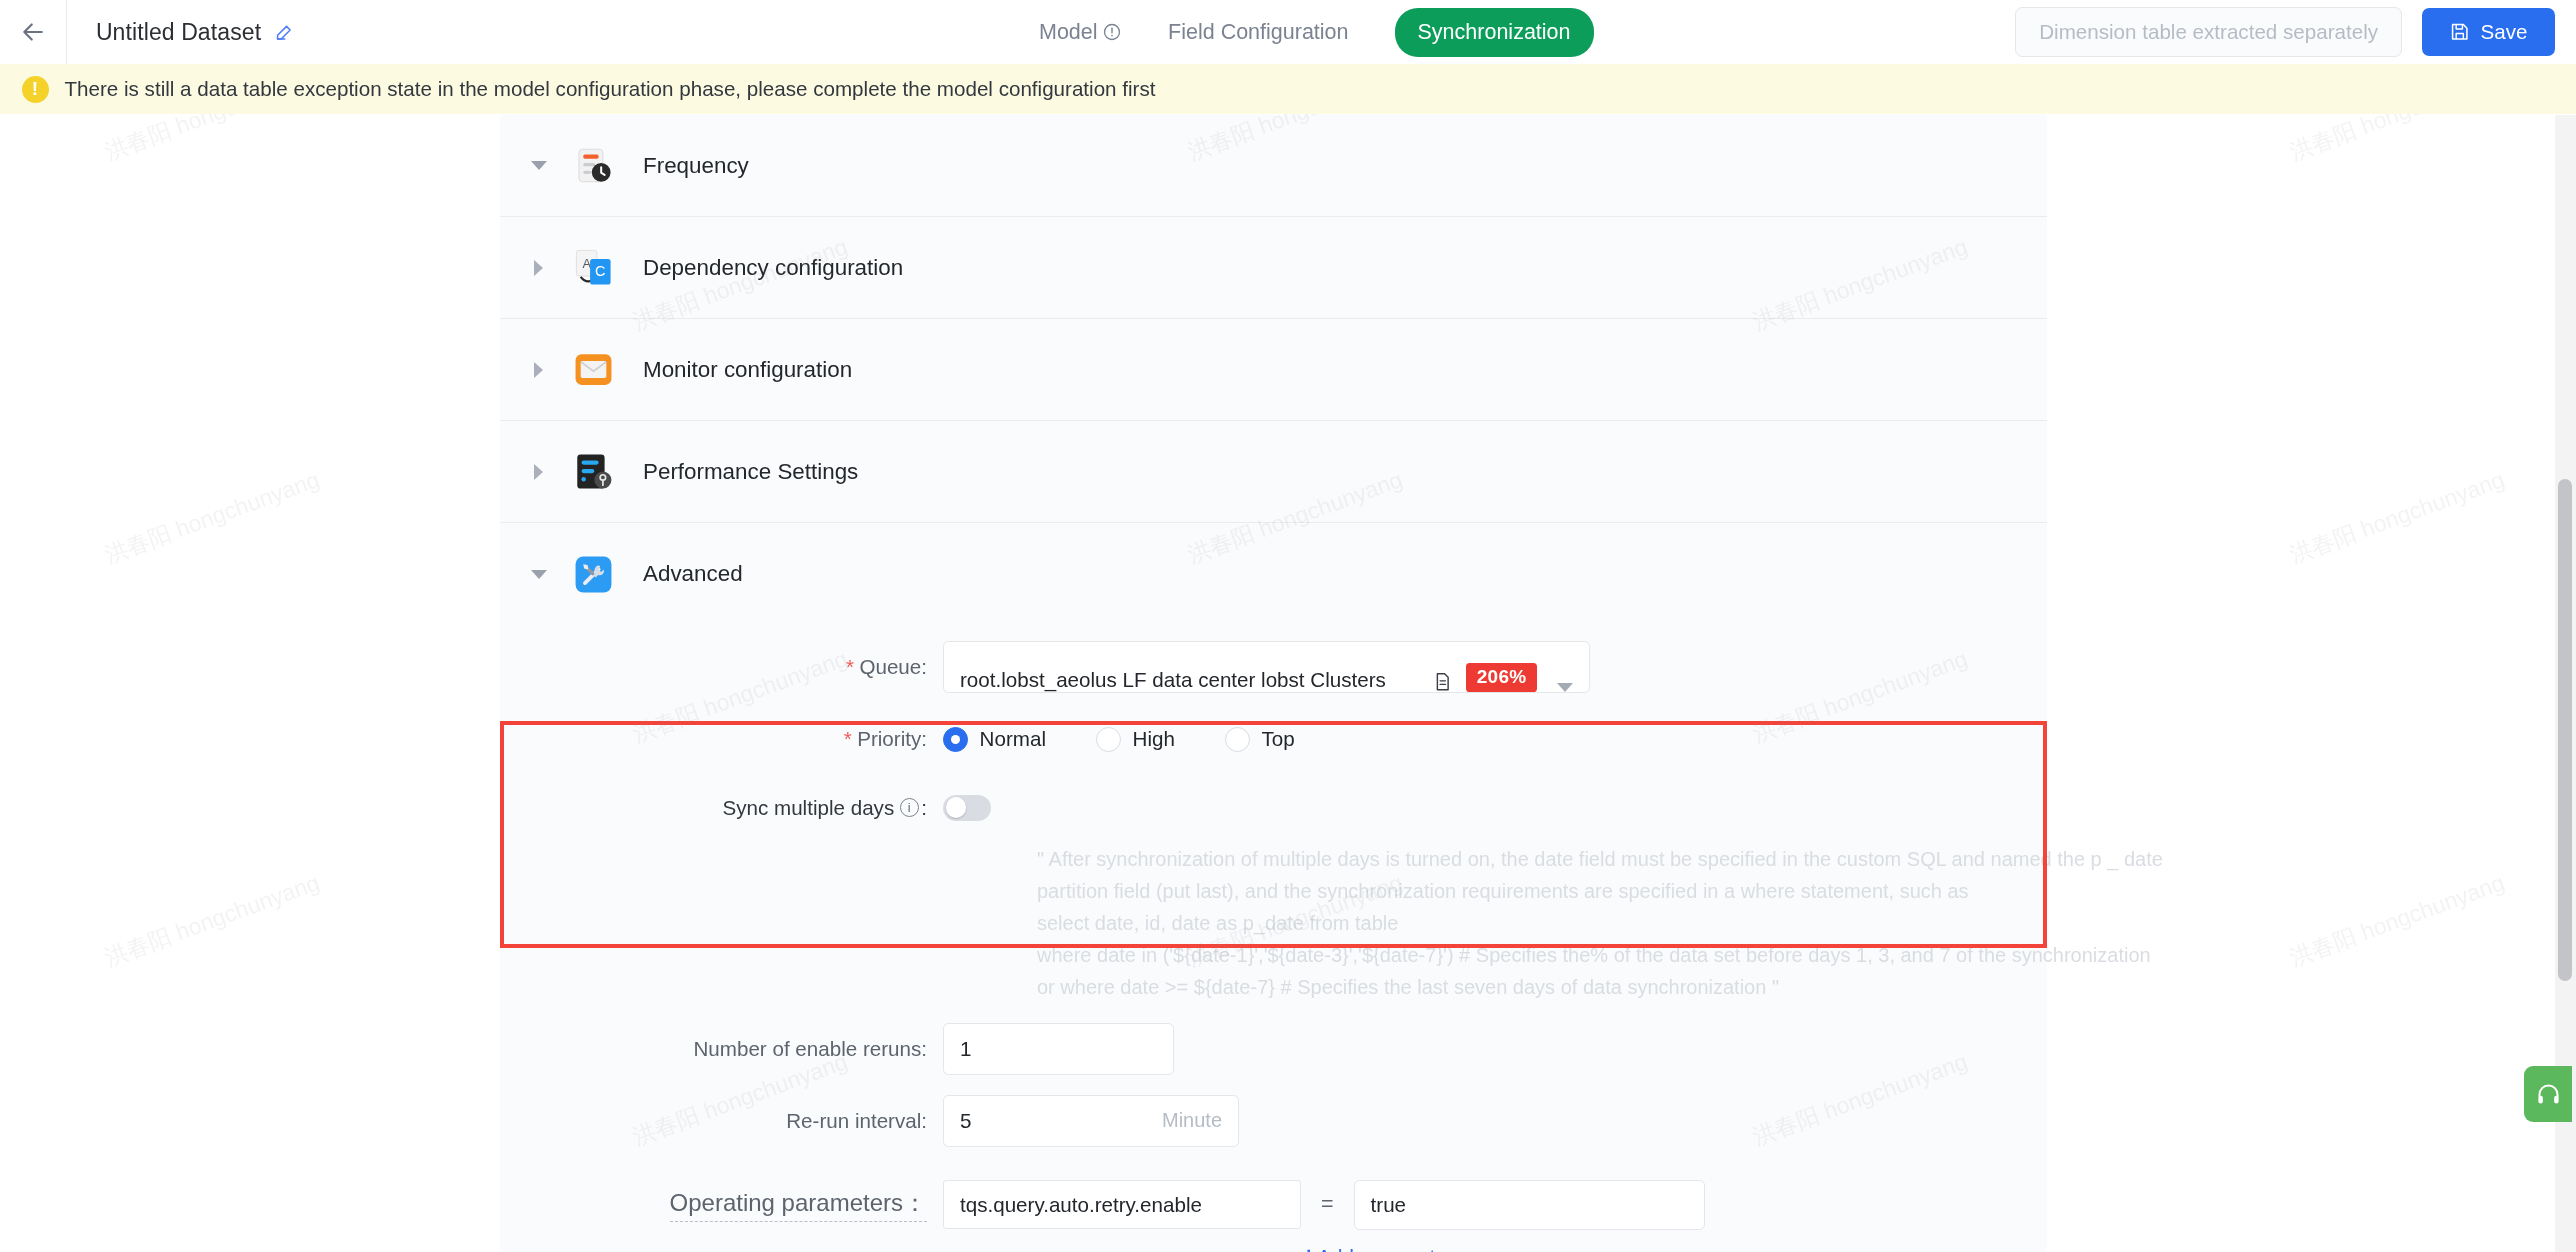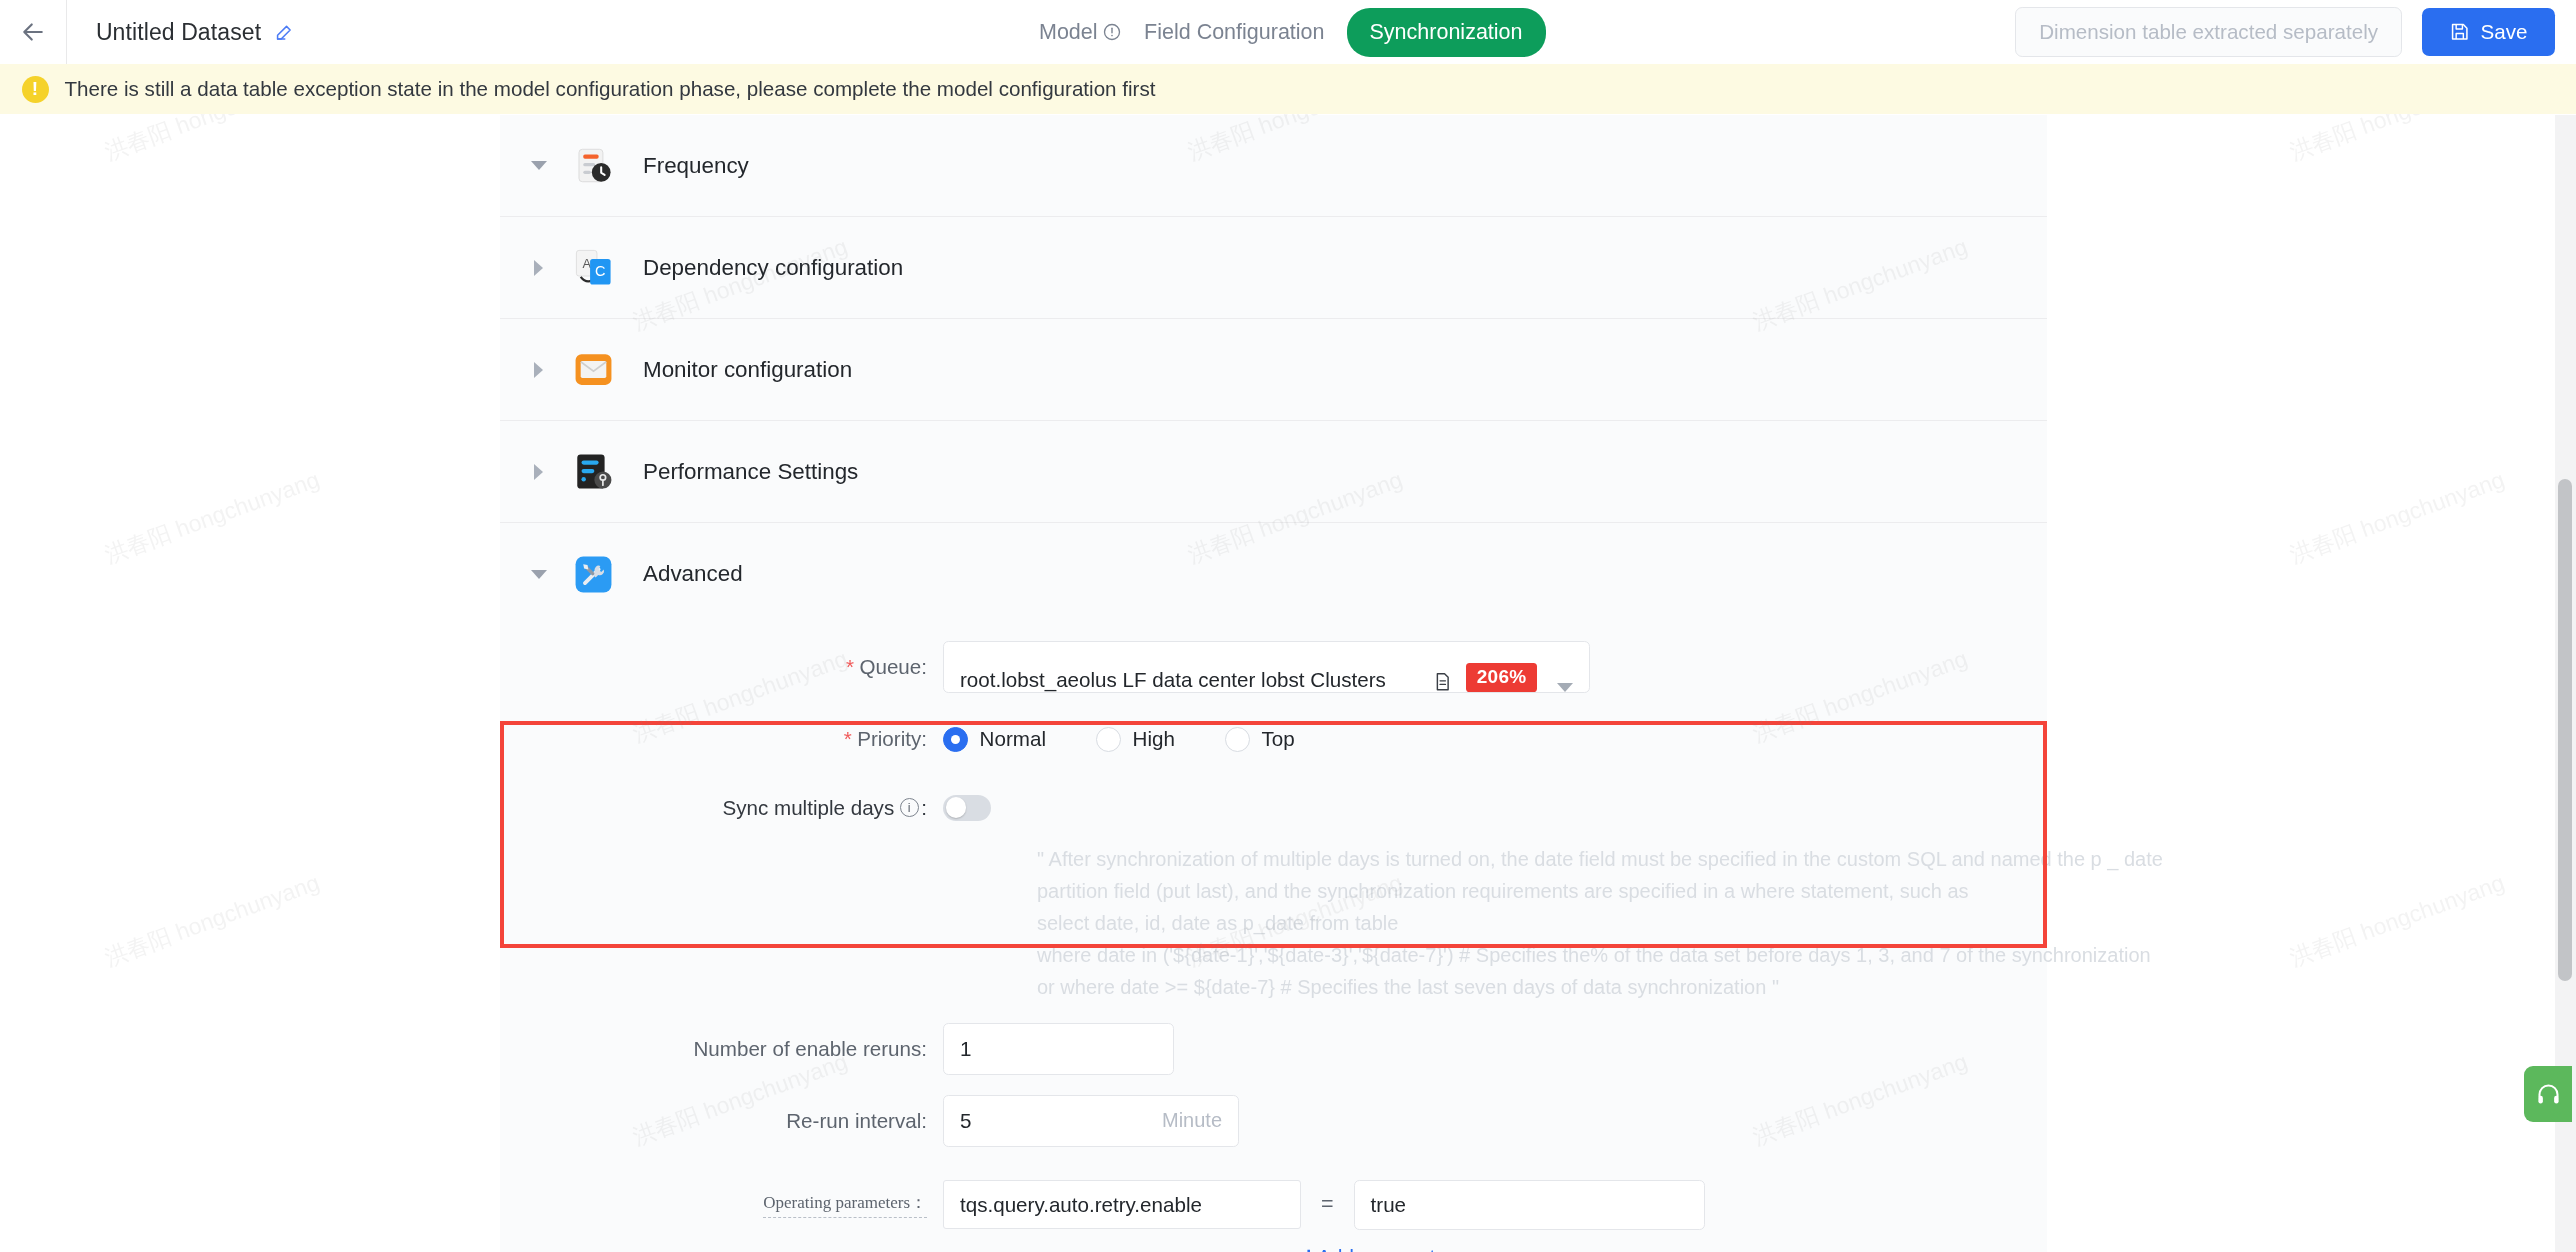--- a/index.html
+++ b/index.html
@@ -28,21 +28,21 @@
     width:66px; height:64px; display:flex; align-items:center; justify-content:center;
     cursor:pointer;
   }
   .hdr-divider { width:0.9px; height:64px; background:#e9e9ea; }
   .title-wrap { display:flex; align-items:center; gap:12.5px; margin-left:29px; }
   .doc-title { font-size:23px; color:#2b2f33; letter-spacing:0.1px; }
   .edit-icon { cursor:pointer; display:flex; align-items:center; }
 
   .center-nav {
     position:absolute; left:1039px; top:0; height:64px;
-    display:flex; align-items:center; gap:22px;
+    display:flex; align-items:center; gap:46px;
   }
   .nav-item {
     font-size:21.5px; color:#7b8391; cursor:pointer;
     display:flex; align-items:center; gap:4.5px; white-space:nowrap;
   }
   .nav-item.active {
     background:#0d9d5b; color:#fff; padding:12px 23px; border-radius:23px;
     font-size:21.5px;
   }
 
@@ -165,23 +165,23 @@
     display:flex;align-items:center;padding:0 16px;font-size:20.6px;color:#23272c;
   }
   .input-suffix {
     width:296px;height:52px;border:0.9px solid #e4e6ea;border-radius:5.4px;background:#fff;
     display:flex;align-items:center;justify-content:space-between;padding:0 16px;
     font-size:20.6px;color:#23272c;
   }
   .input-suffix .sfx { color:#b6bcc6; font-size:20px; }
 
   .param-label {
-    width:443px; text-align:right; padding-right:16px; font-size:17px; color:#5d646e;
+    width:443px; text-align:right; padding-right:16px; font-size:24px; color:#5d646e;
     border-bottom:0.9px dashed #b9bfc8; padding-bottom:2.7px; margin-right:0;
-    white-space:nowrap; display:inline-block;font-family:Liberation Serif, serif;
+    white-space:nowrap; display:inline-block;
   }
   .param-key {
     width:358px;height:49px;border:0.9px solid #e4e6ea;border-radius:3px;background:#fff;
     display:flex;align-items:center;padding:0 16px;font-size:20.6px;color:#23272c;
   }
   .eq { font-size:21.5px;color:#5d646e;margin:0 20px; }
   .param-val {
     width:351px;height:50px;border:0.9px solid #e4e6ea;border-radius:5.4px;background:#fff;
     display:flex;align-items:center;padding:0 16px;font-size:20.6px;color:#23272c;
   }

